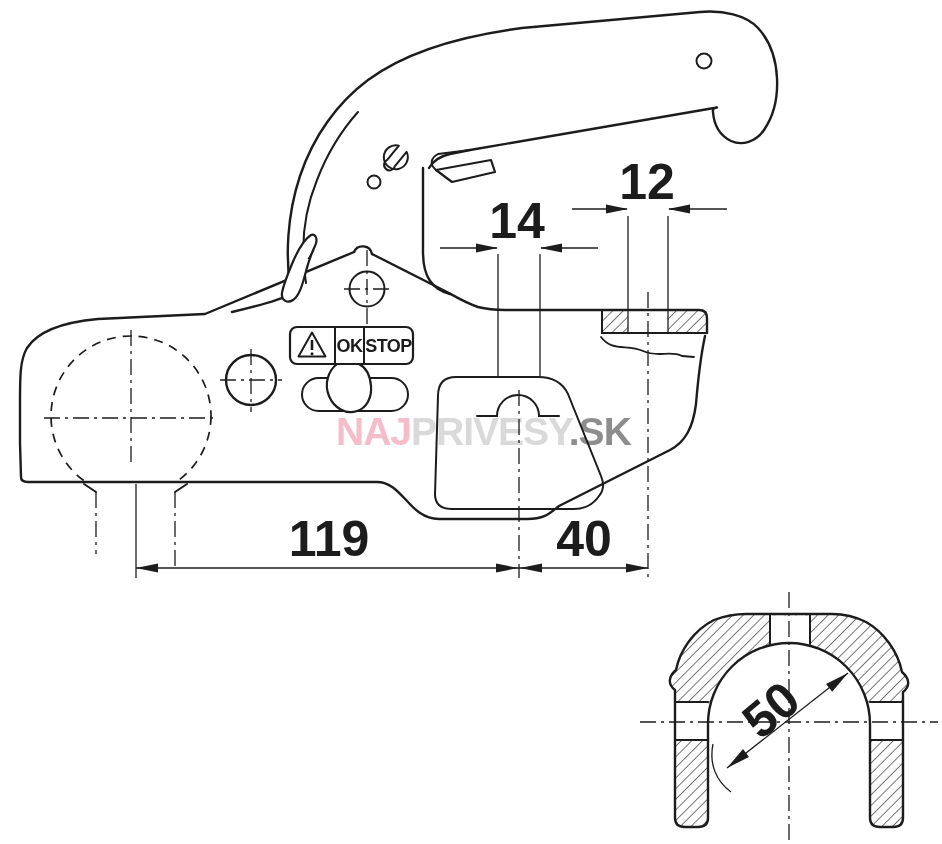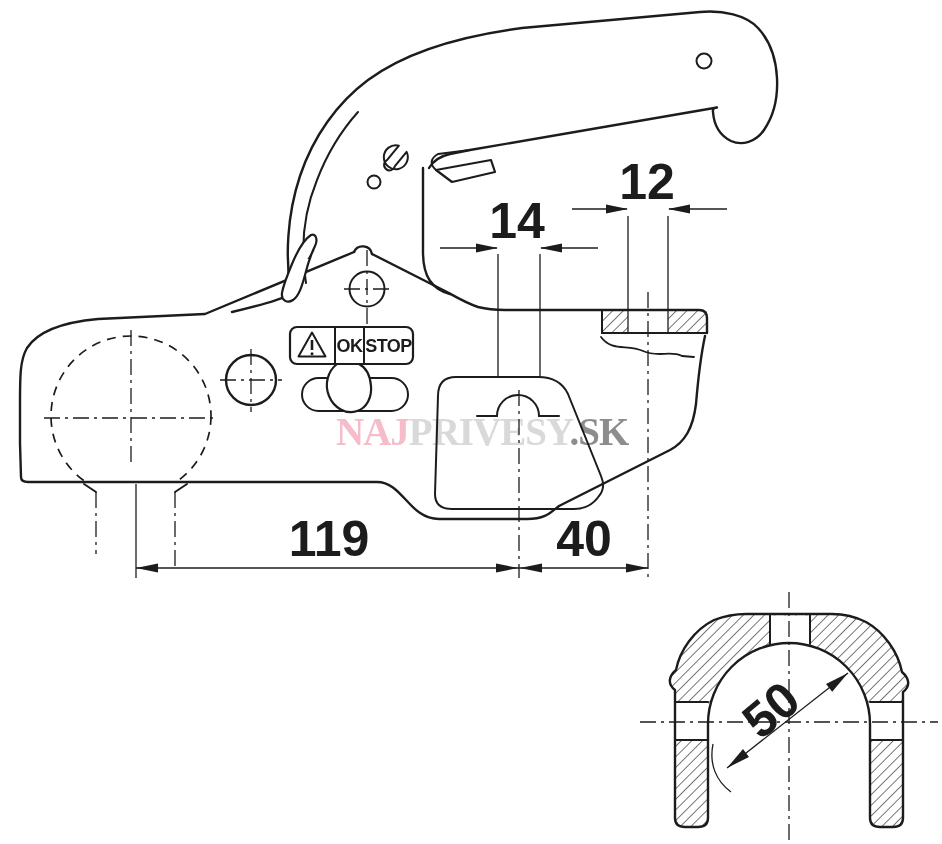--- a/index.html
+++ b/index.html
@@ -1,17 +1,17 @@
 <!DOCTYPE html>
 <html><head>
 <meta charset="utf-8">
 <style>
   html,body{margin:0;padding:0;background:#ffffff;}
   .canvas{position:relative;width:942px;height:844px;background:#ffffff;overflow:hidden;}
-  .watermark{position:absolute;left:336px;top:412px;font-family:Liberation Serif, serif;
+  .watermark{position:absolute;left:336px;top:412px;font-family:Liberation Sans, sans-serif;
              font-weight:700;font-size:39px;letter-spacing:-1px;line-height:1;white-space:nowrap;}
   .wm1{color:#f5bcca}.wm2{color:#d9d9d9}.wm3{color:#8d8d8d}
   svg.draw{position:absolute;left:0;top:0;}
   .o  {fill:none;stroke:#1c1c1c;stroke-width:2.4;stroke-linecap:round;stroke-linejoin:round;}
   .o2 {fill:none;stroke:#1c1c1c;stroke-width:2;stroke-linecap:round;stroke-linejoin:round;}
   .thin{fill:none;stroke:#1c1c1c;stroke-width:1.3;}
   .med {fill:none;stroke:#1c1c1c;stroke-width:1.8;stroke-linecap:round;}
   .cl {fill:none;stroke:#1c1c1c;stroke-width:1.3;stroke-dasharray:16 5 3 5;}
   .dash{fill:none;stroke:#1c1c1c;stroke-width:1.7;stroke-dasharray:9 7;}
   .wf {fill:#ffffff;stroke:#1c1c1c;stroke-width:2.2;stroke-linejoin:round;}

